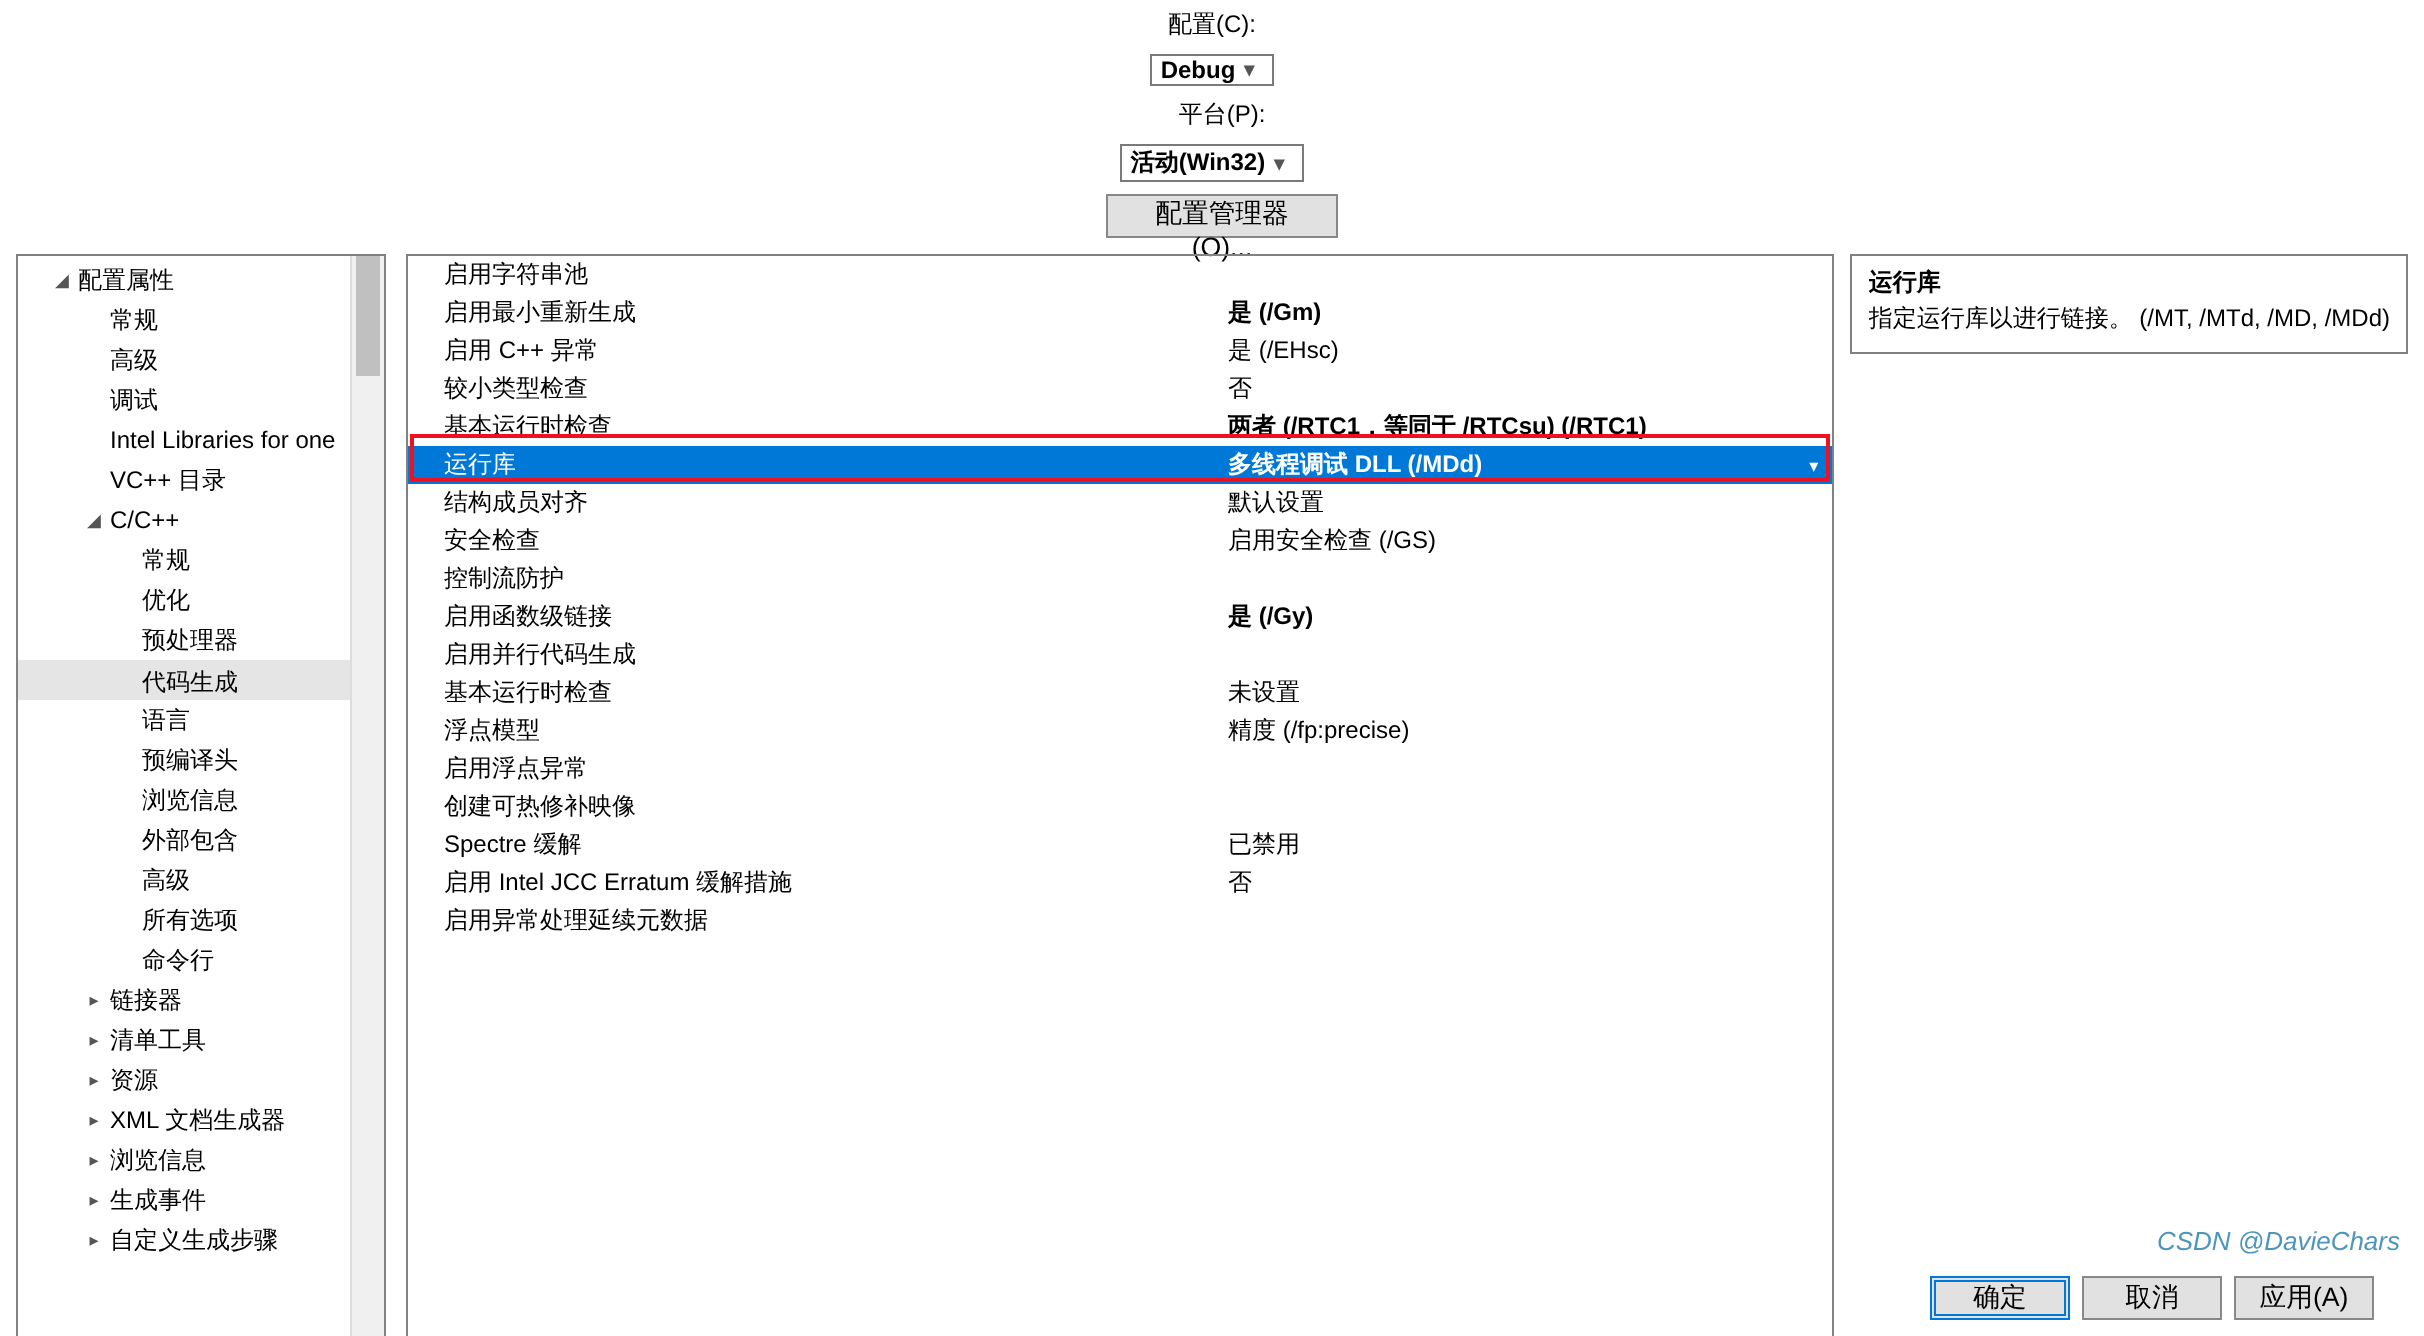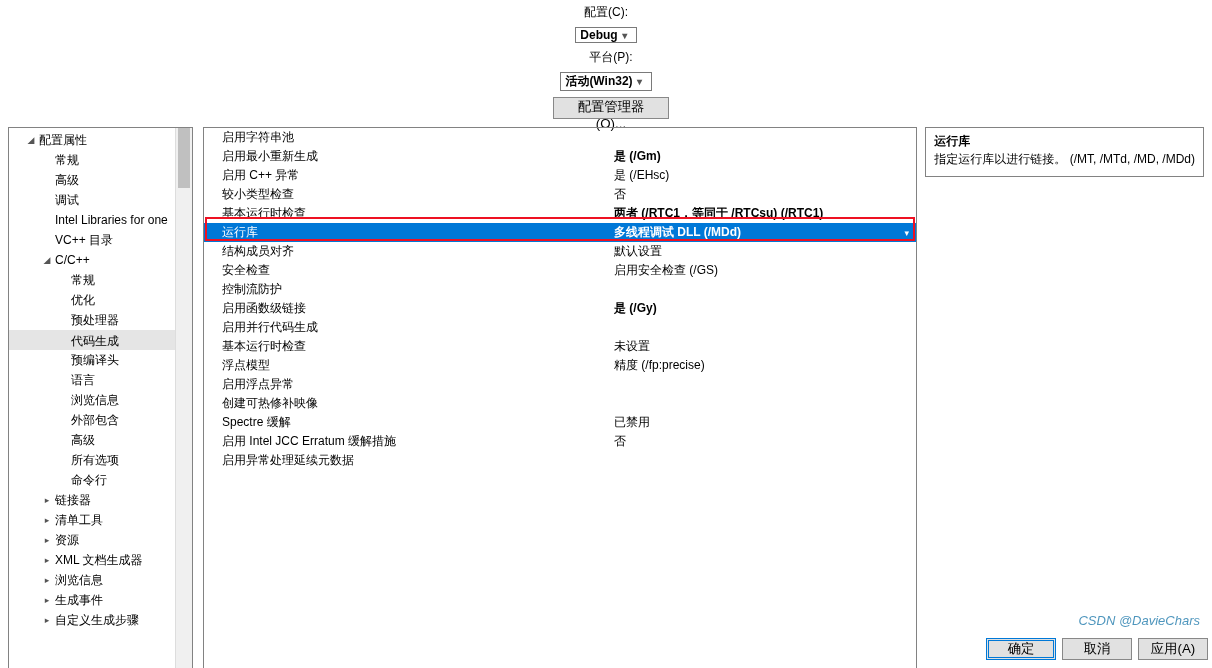--- a/index.html
+++ b/index.html
@@ -30,21 +30,21 @@
 .prop-grid { flex:1; border:1px solid #828282; overflow:auto; position: relative; }
 .prop-row { display:flex; height:19px; align-items:center; border-bottom:1px solid transparent; }
 .prop-name { width:410px; padding-left:18px; }
 .prop-val { flex:1; }
 .prop-row.selected { background:#0078d7; color:#fff; }
 .prop-row.selected .prop-val { font-weight:bold; }
 .prop-row.bold .prop-val { font-weight:bold; }
 .red-box { position:absolute; border:2px solid #e12; pointer-events:none; }
 .desc-pane { height:50px; border:1px solid #828282; padding:4px 8px; line-height:1.5; }
 .desc-title { font-weight:bold; }
-.bottom-bar { position:absolute; bottom:8px; right:4px; display:flex; gap:6px; }
+.bottom-bar { position:absolute; bottom:8px; right:25px; display:flex; gap:6px; }
 .bottom-bar .btn { width:70px; }
 .bottom-bar .btn.primary { border:1px solid #0078d7; outline:1px solid #0078d7; outline-offset:-3px; }
 .watermark { position:absolute; right:12px; bottom:40px; color:#0369a1; font-size:13px; font-style:italic; opacity:0.7; pointer-events:none; }
 .dd-arrow { position:absolute; right:2px; top:2px; width:15px; height:15px; display:flex; align-items:center; justify-content:center; font-size:9px; color:#fff;}
 </style>
 </head>
 <body>
 
 <div class="top-bar">
   <label>配置(C):</label>
@@ -103,25 +103,25 @@
           <div class="tree-item tree-l3">
             <span class="tree-caret"></span>
             <span class="tree-label">预处理器</span>
           </div>
           <div class="tree-item tree-l3 selected">
             <span class="tree-caret"></span>
             <span class="tree-label">代码生成</span>
           </div>
           <div class="tree-item tree-l3">
             <span class="tree-caret"></span>
+            <span class="tree-label">语言</span>
+          </div>
+          <div class="tree-item tree-l3">
+            <span class="tree-caret"></span>
             <span class="tree-label">预编译头</span>
-          </div>
-          <div class="tree-item tree-l3">
-            <span class="tree-caret"></span>
-            <span class="tree-label">语言</span>
           </div>
           <div class="tree-item tree-l3">
             <span class="tree-caret"></span>
             <span class="tree-label">浏览信息</span>
           </div>
           <div class="tree-item tree-l3">
             <span class="tree-caret"></span>
             <span class="tree-label">外部包含</span>
           </div>
           <div class="tree-item tree-l3">

